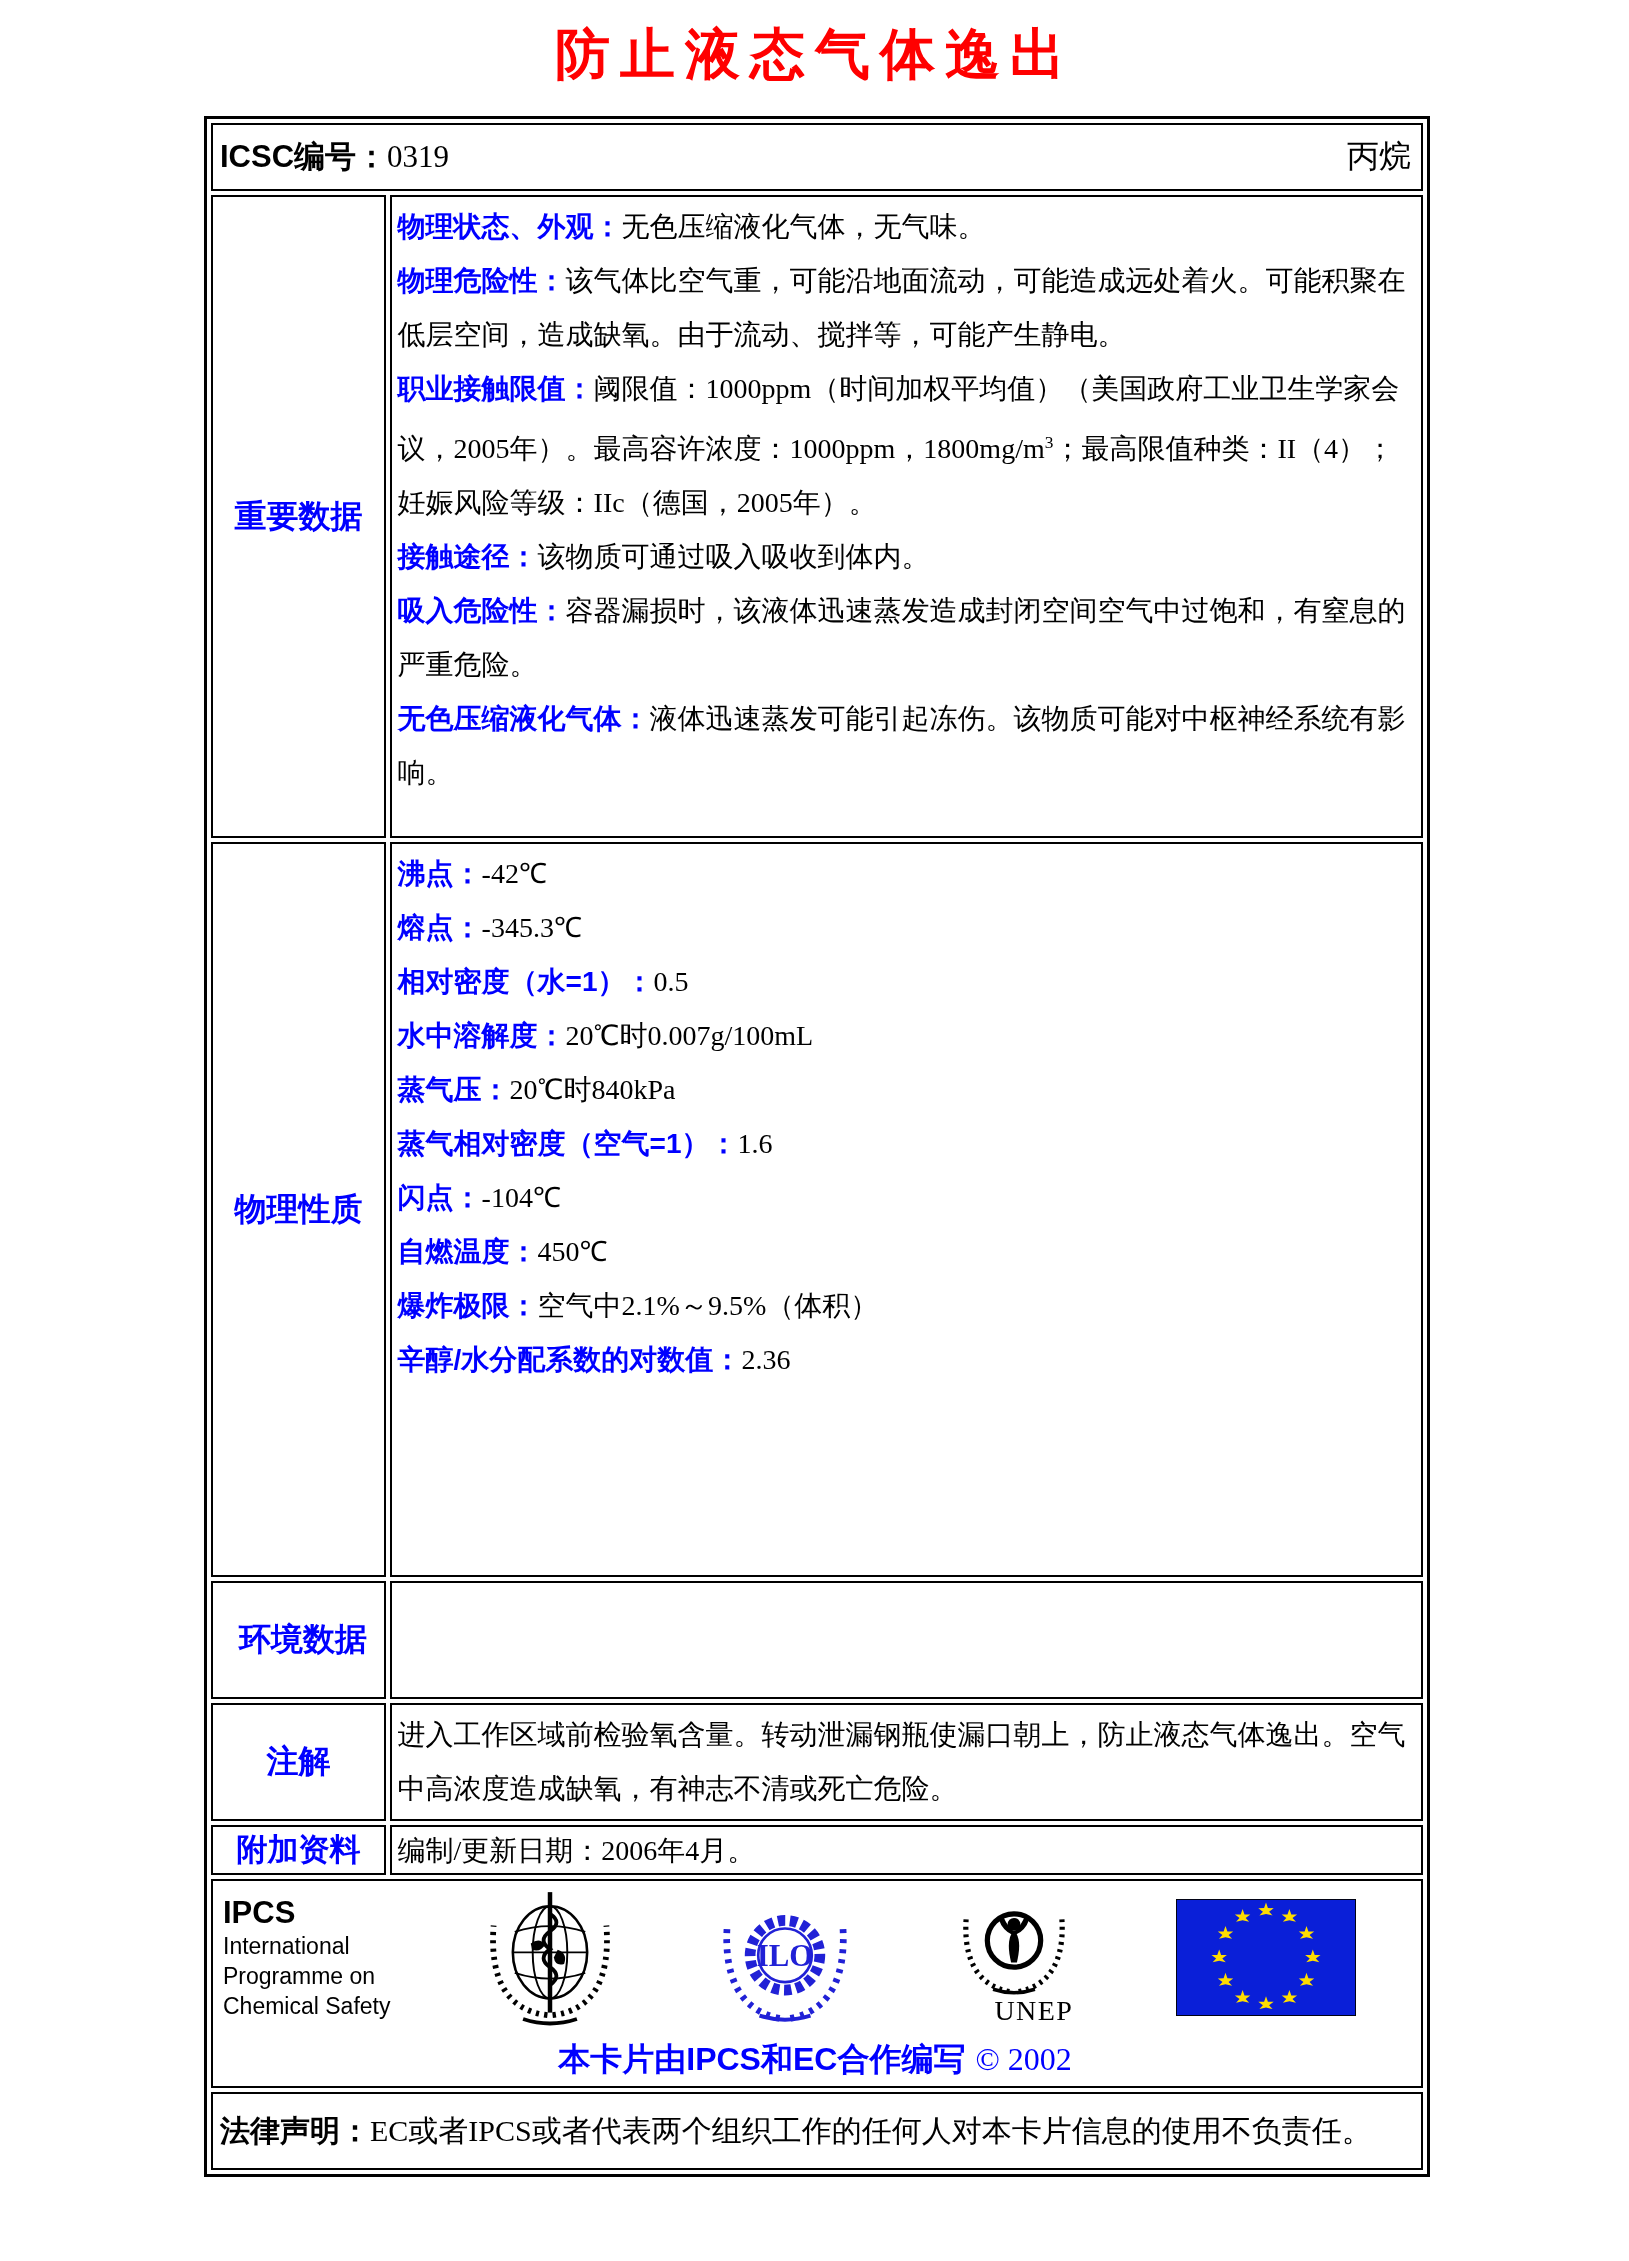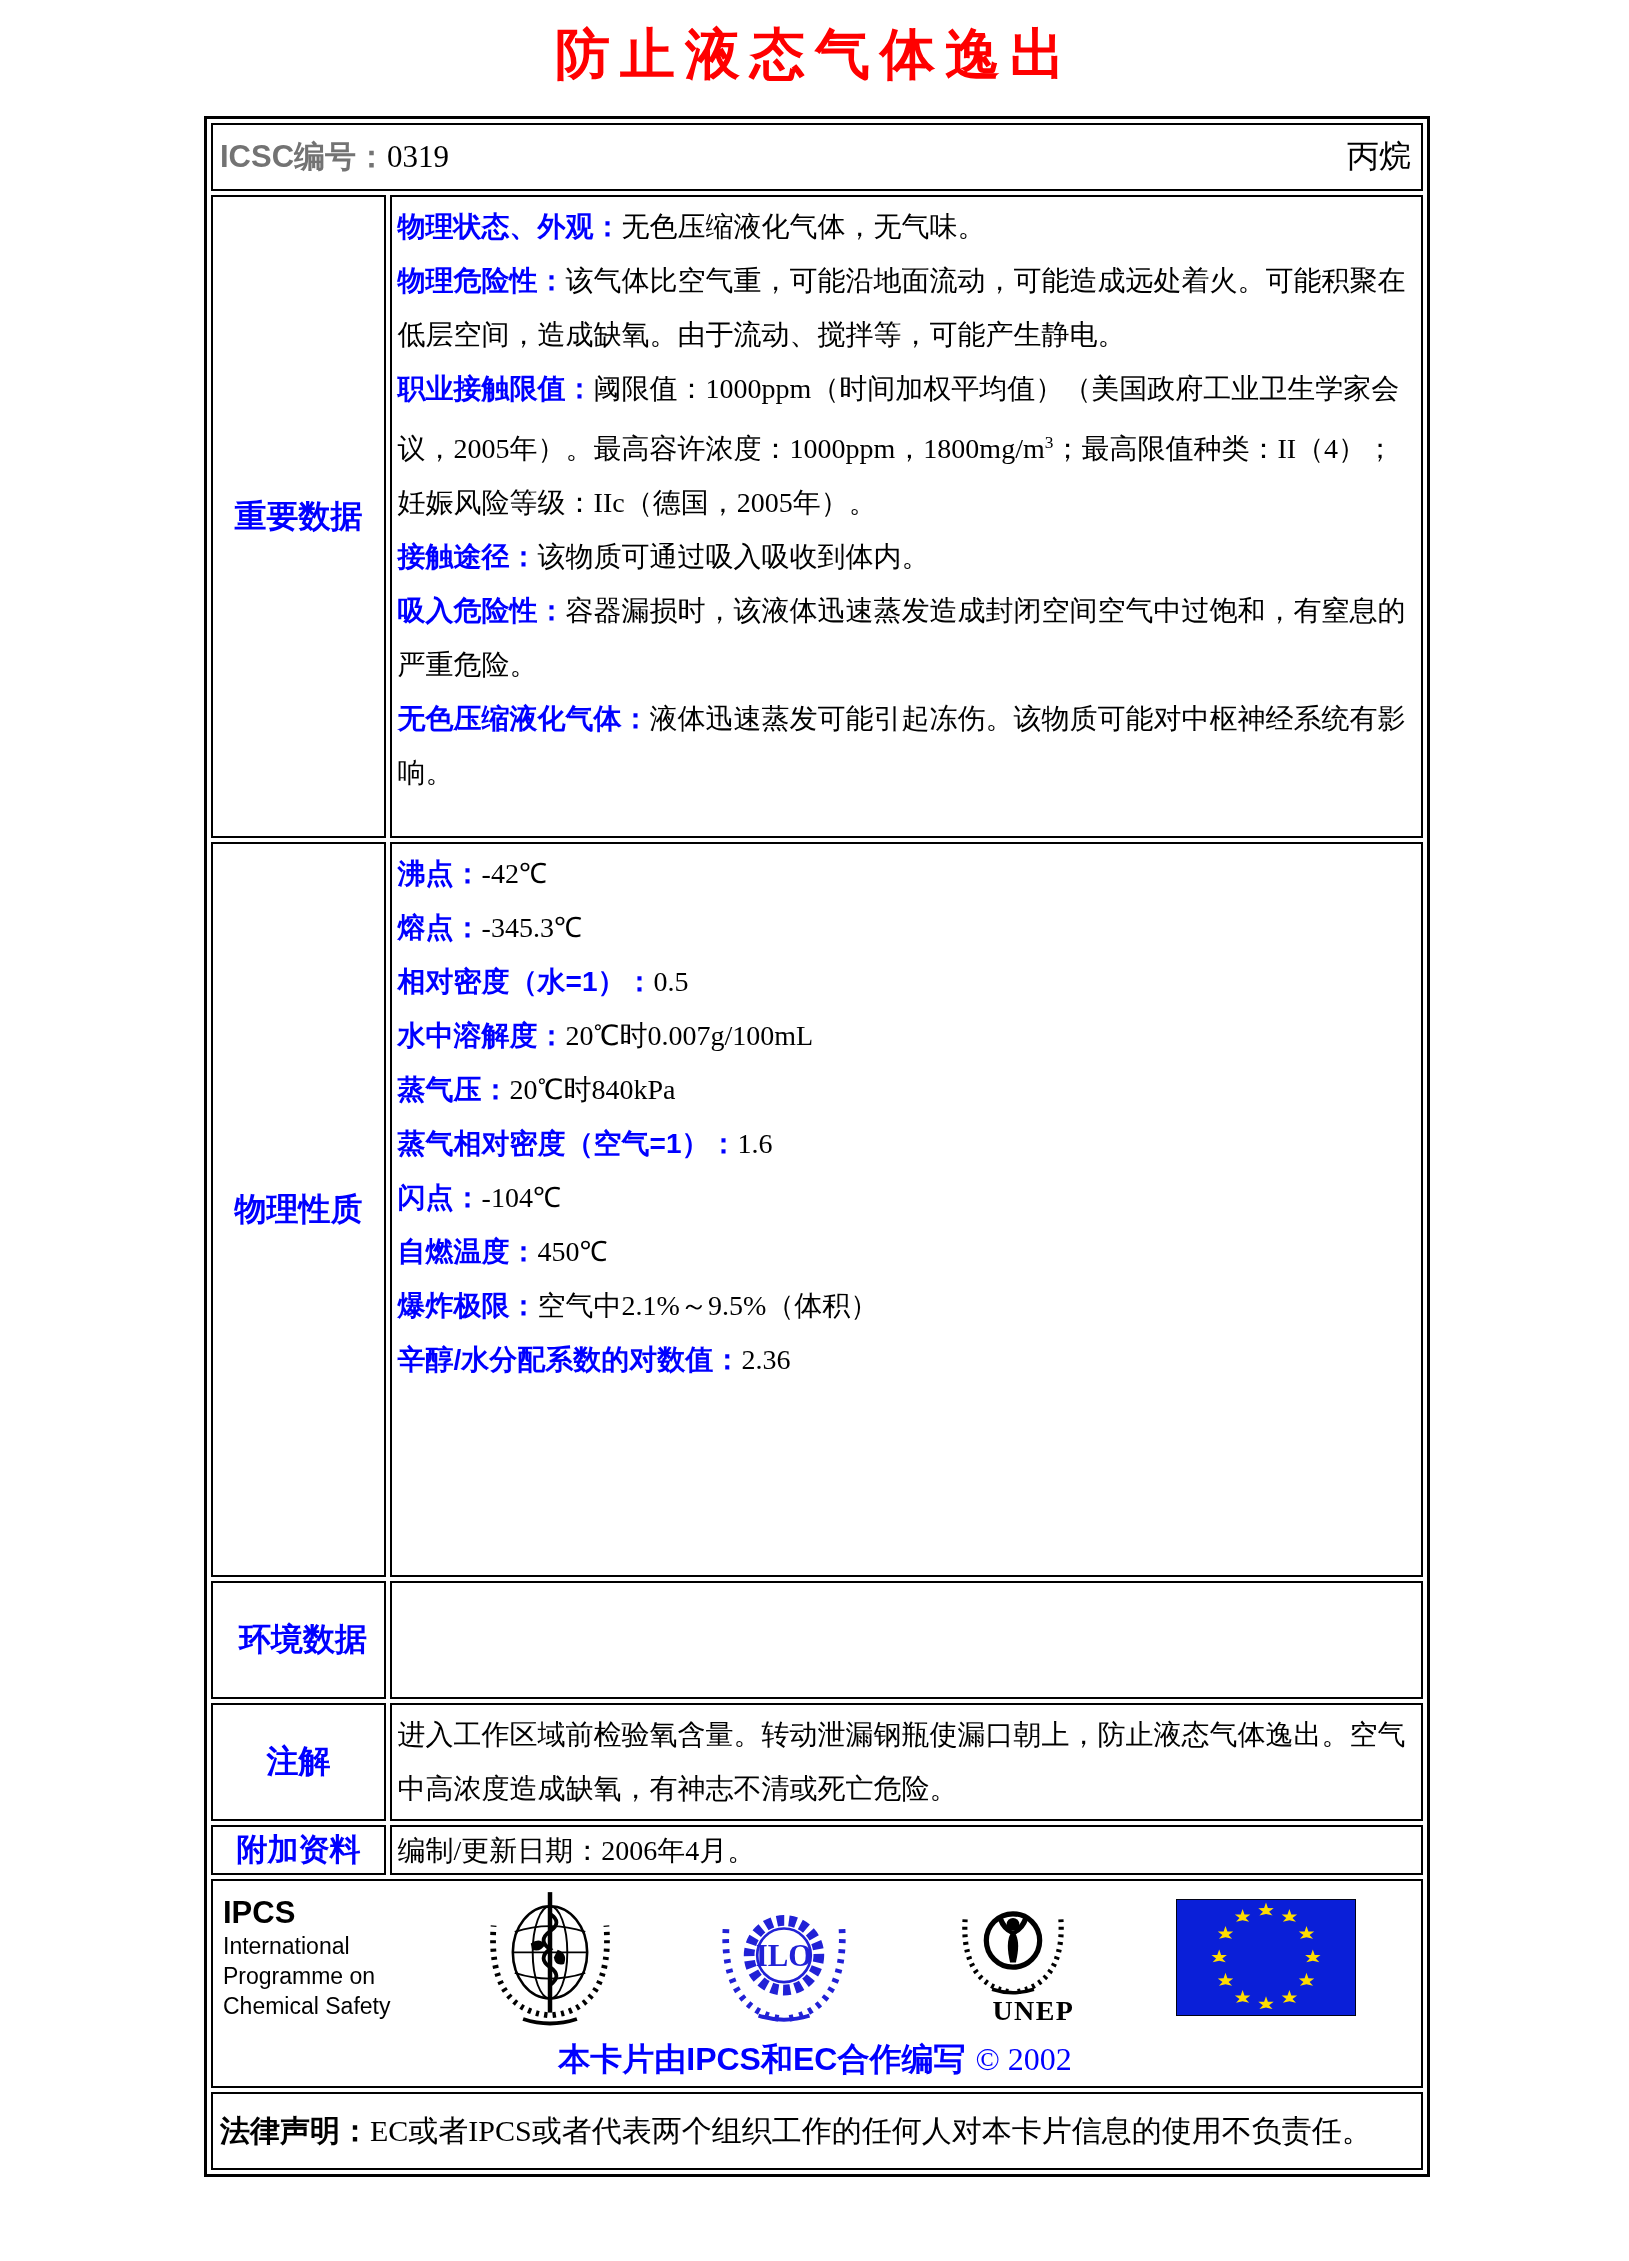--- a/index.html
+++ b/index.html
@@ -34,21 +34,21 @@
   }
   col.c1 { width: 175px; }
   td { border: 2.1px solid #000; padding: 0; }
   td.header-cell {
     height: 68px;
     padding: 0 10px 0 7px;
     vertical-align: middle;
   }
   .hdr-flex { display: flex; justify-content: space-between; align-items: center; }
   .blue-lbl {
-    color: #737373;
+    color: #000000;
     font-weight: bold;
     font-family: "Liberation Sans", sans-serif;
   }
   .hdr-left { font-size: 31px; }
   .hdr-left .serif-val { font-size: 31px; }
   .substance { font-size: 32px; }
   .serif-val {
     color: #000;
     font-family: "Liberation Serif", serif;
     font-weight: normal;
@@ -78,21 +78,21 @@
   .r-additional td { height: 45px; }
   .r-additional td.content-cell { line-height: 41px; vertical-align: middle; }
   .r-additional td.label-cell { font-size: 31px; }
   td.footer-cell { height: 200px; vertical-align: top; padding: 5.6px 14px 4.2px 10px; }
   .footer-top { display: flex; align-items: center; height: 141px; }
   .ipcs-block { width: 211px; color: #000; }
   .ipcs-acronym { font-size: 31px; font-weight: bold; line-height: 37px; }
   .ipcs-line { font-size: 23px; line-height: 30px; }
   .logo-strip { flex: 1; display: flex; align-items: center; justify-content: space-around; }
   .logo-box { display: flex; flex-direction: column; align-items: center; }
-  .unep-caption { font-family: "Liberation Serif", serif; font-weight: bold; font-size: 28px; line-height: 28px; letter-spacing: 1.4px; margin-left: 40px; }
+  .unep-caption { font-family: "Liberation Serif", serif; font-weight: normal; font-size: 28px; line-height: 28px; letter-spacing: 1.4px; margin-left: 40px; }
   .credit-line { text-align: center; font-size: 32px; margin-top: 10px; }
   .credit-cjk { color: #0000ff; font-weight: bold; font-family: "Liberation Sans", sans-serif; }
   .credit-copy { color: #0000ff; font-family: "Liberation Serif", serif; margin-left: 10px; }
   td.legal-cell { height: 78px; vertical-align: middle; padding: 0 7px; font-size: 30px; }
   .legal-lbl { font-weight: bold; color: #000; font-family: "Liberation Sans", sans-serif; }
   .legal-txt { font-family: "Liberation Serif", serif; }
   svg text { font-family: "Liberation Serif", serif; }
 </style>
 </head>
 <body>

